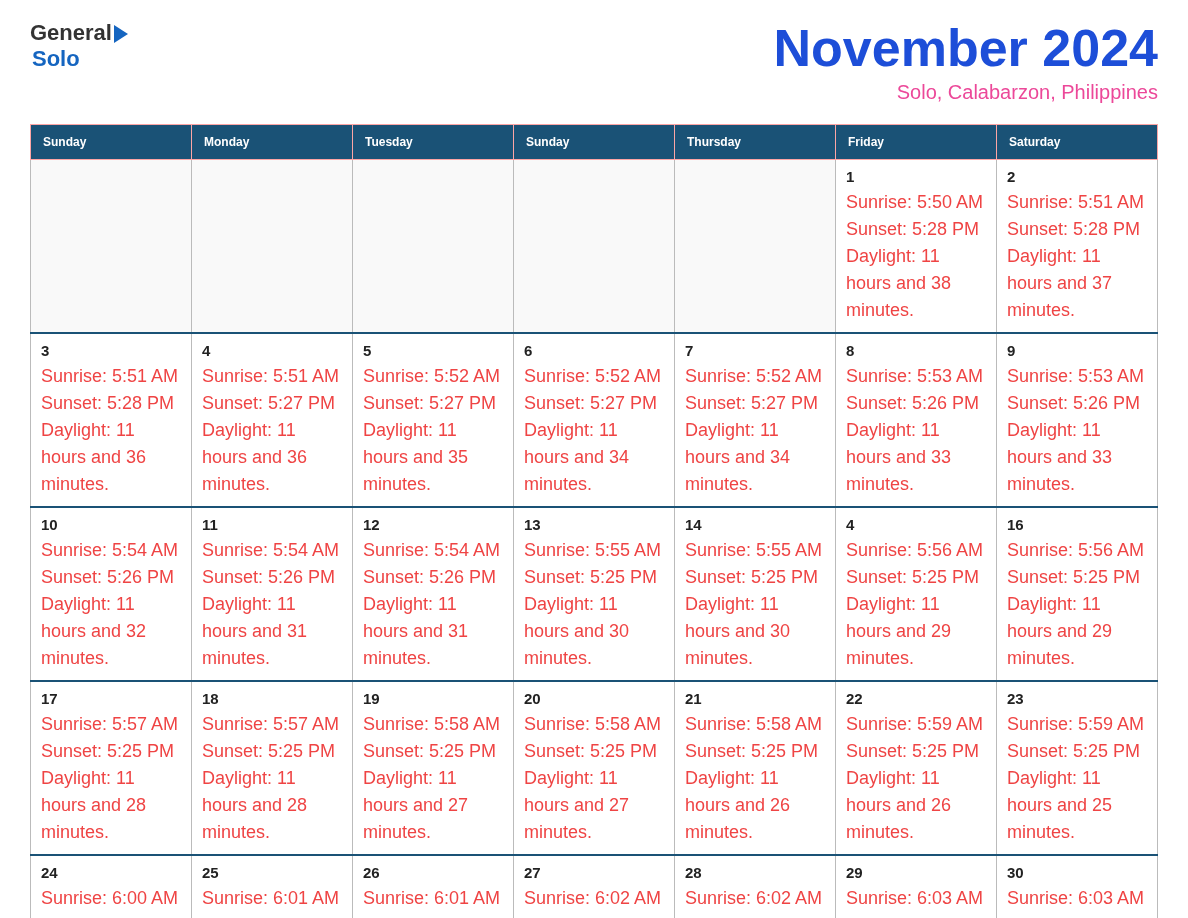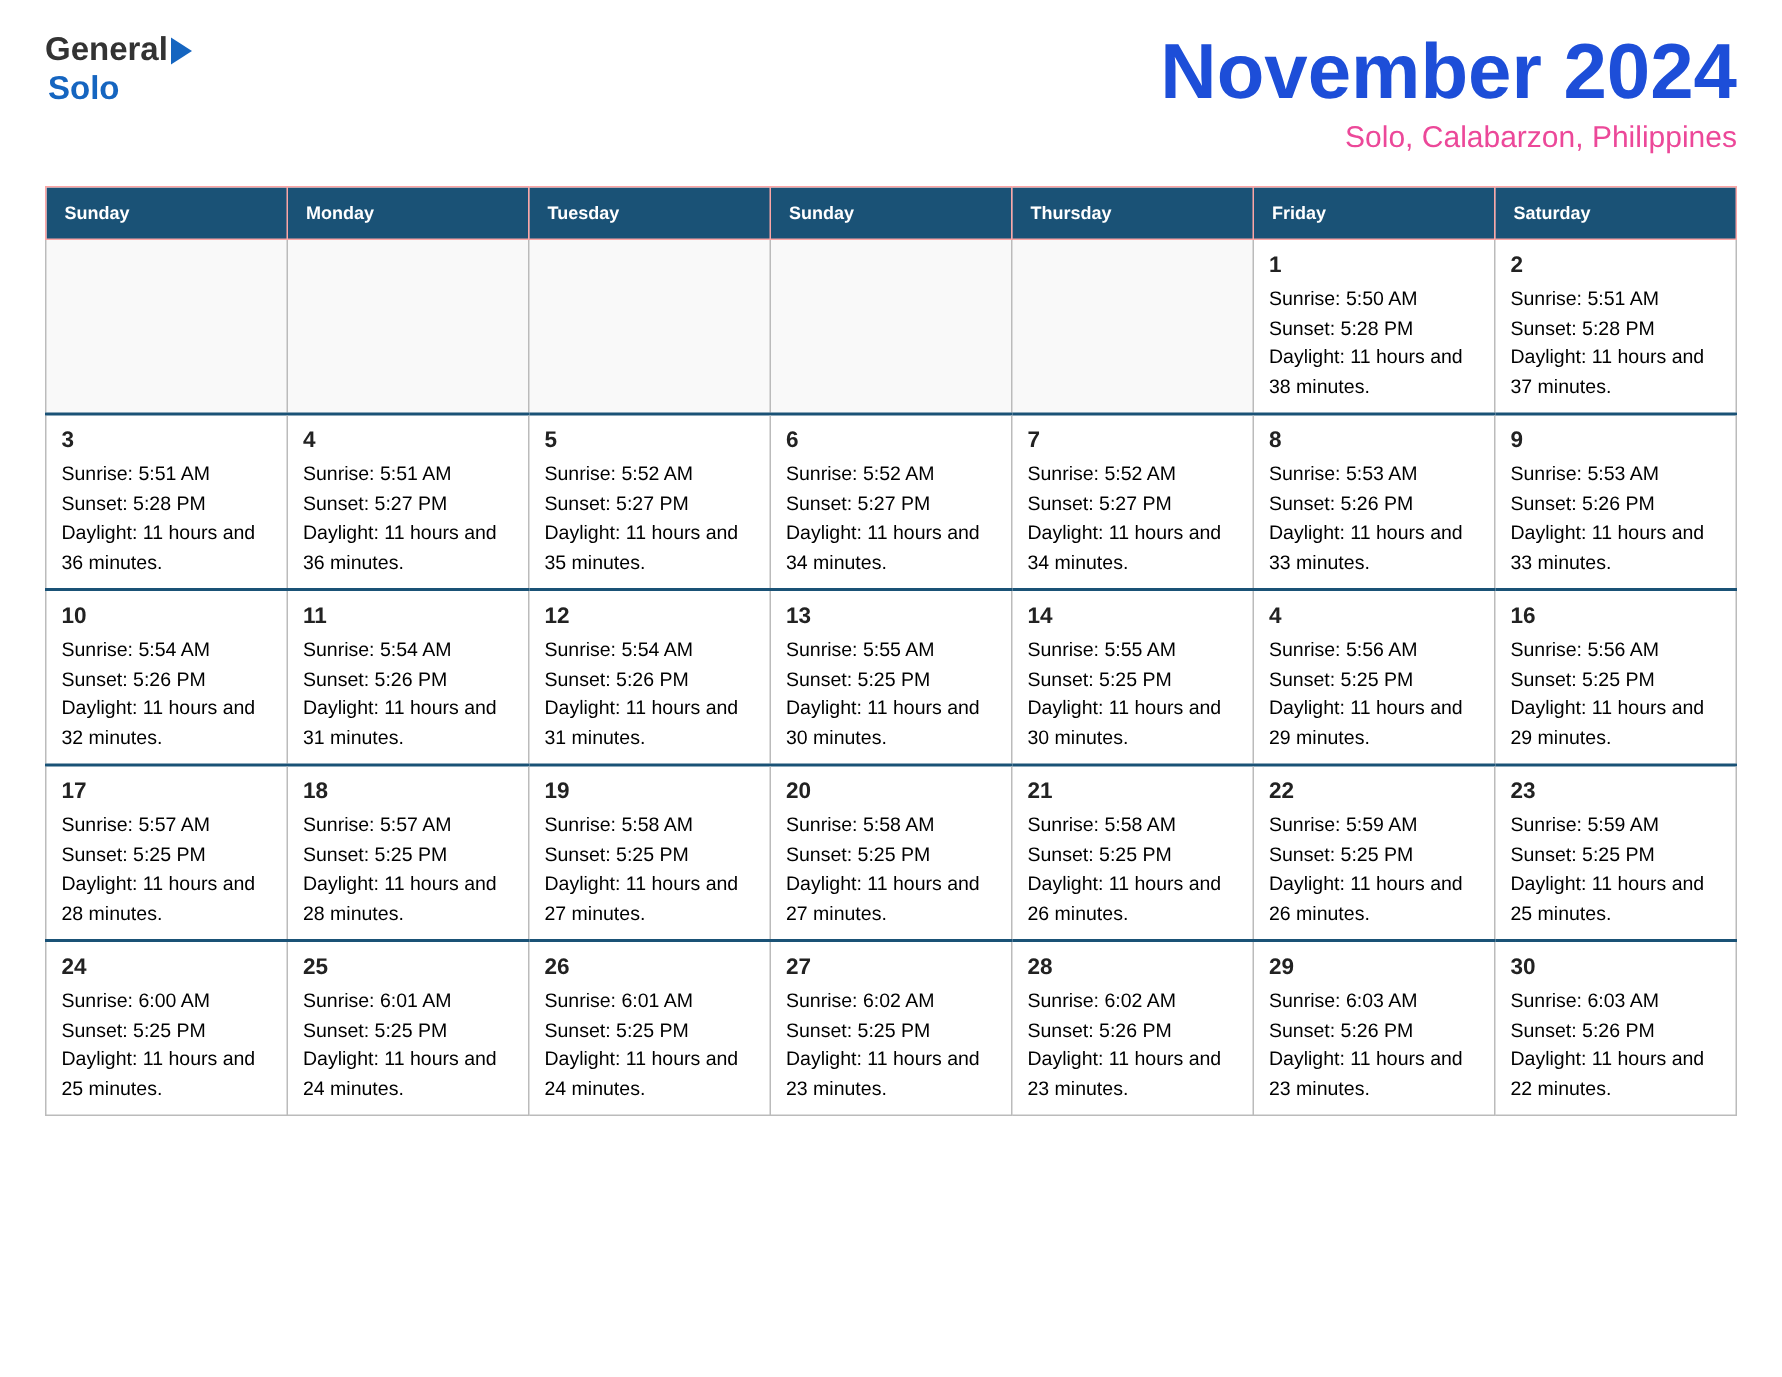--- a/index.html
+++ b/index.html
@@ -72,22 +72,22 @@
     .calendar td.empty {
       background: #f9f9f9;
     }
     .day-number {
       font-size: 15px;
       font-weight: bold;
       color: #222;
       margin-bottom: 4px;
     }
     .day-info {
-      font-size: 13px;
-      color: #000000;
+      font-size: 18px;
+      color: #ef4444;
       line-height: 1.5;
     }
     .row-divider td {
       border-top: 2px solid #1a5276;
     }
     .logo-wrapper {
       display: flex;
       flex-direction: column;
       align-items: flex-start;
     }

